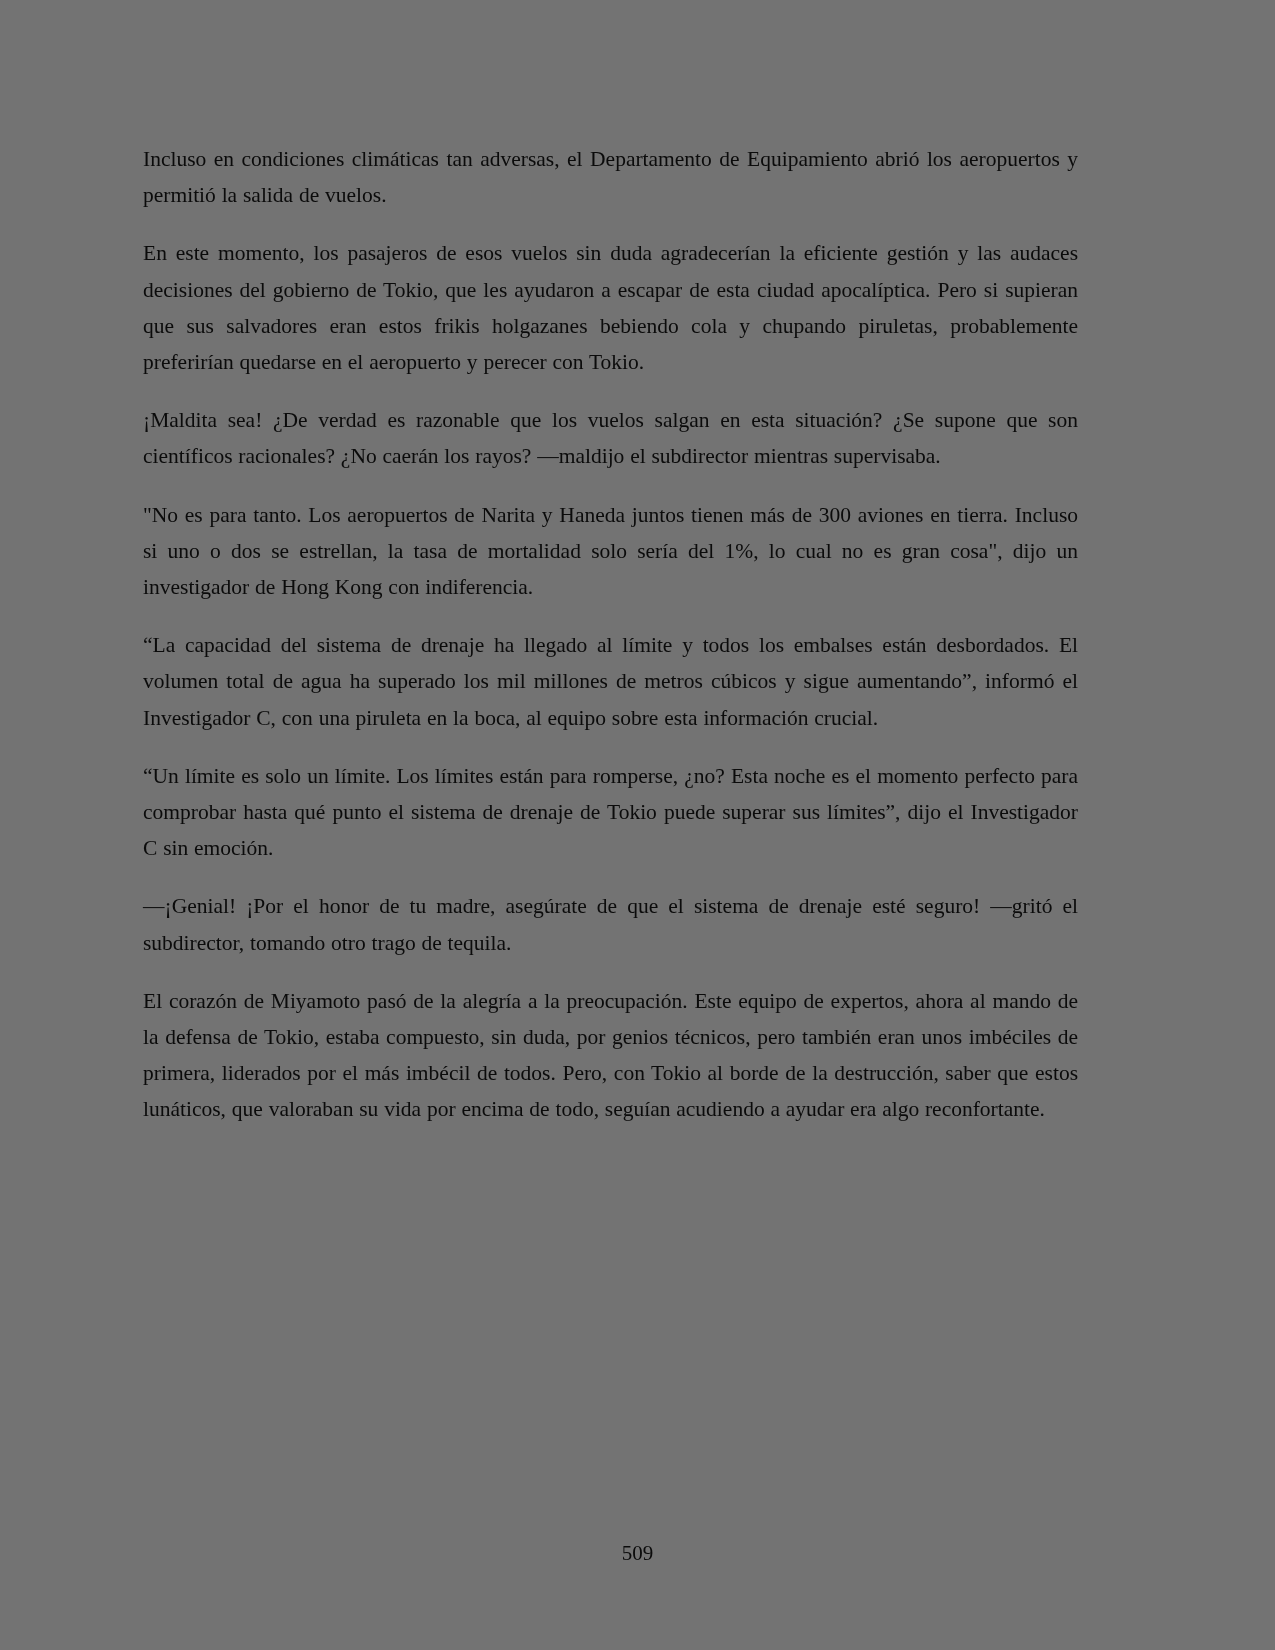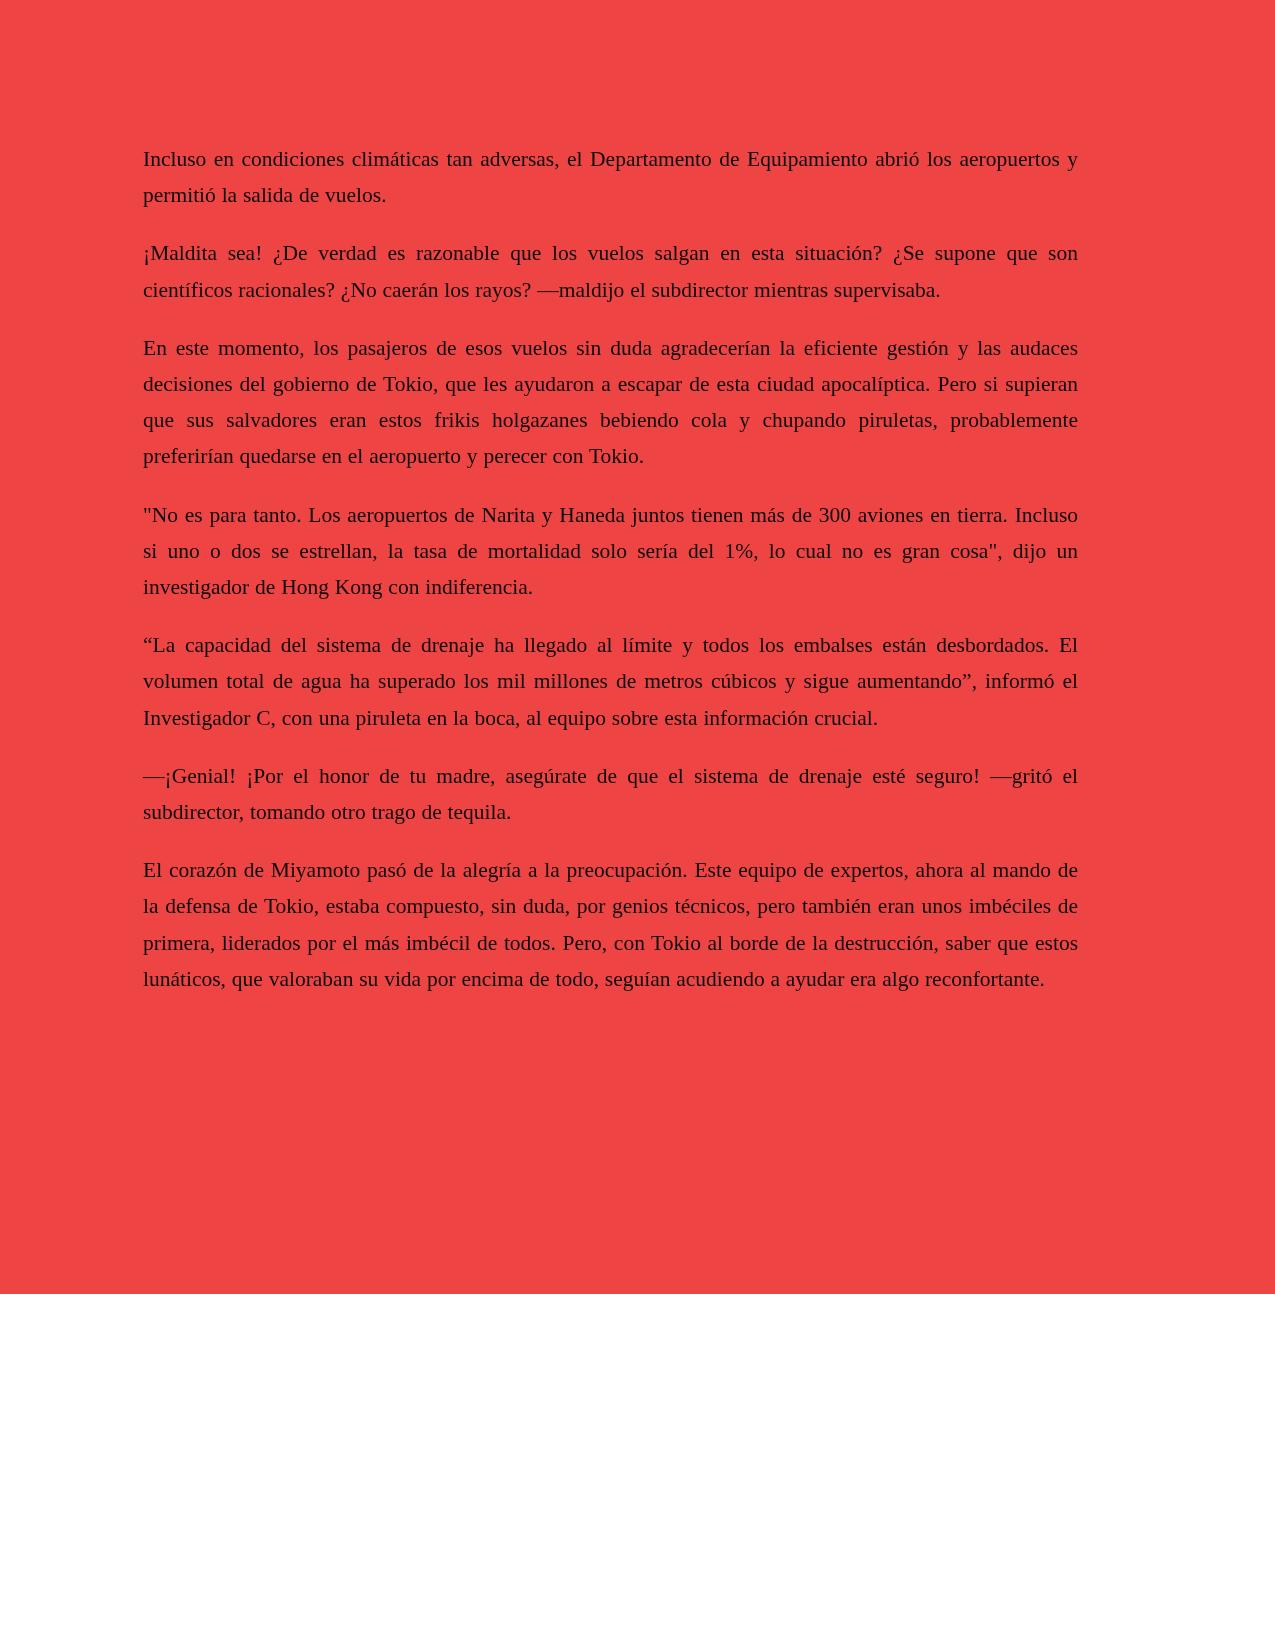--- a/index.html
+++ b/index.html
@@ -4,22 +4,22 @@
 <style>
   html, body {
     margin: 0;
     padding: 0;
     background: #ffffff;
   }
 
   .page {
     position: relative;
     width: 1275px;
-    height: 1294px;
-    background: #ef4444;
+    height: 1650px;
+    background: #737373;
     margin: 0 auto;
     overflow: hidden;
     font-family: "Liberation Serif", "DejaVu Serif", serif;
     color: #000000;
   }
 
   .content {
     position: absolute;
     left: 143px;
     top: 141px;
@@ -53,23 +53,24 @@
     font-family: Liberation Serif, serif;
   }
 </style>
 </head>
 <body>
 
 <div class="page">
 
   <div class="content">
     <p class="para">Incluso en condiciones climáticas tan adversas, el Departamento de Equipamiento abrió los aeropuertos y permitió la salida de vuelos.</p>
+    <p class="para">En este momento, los pasajeros de esos vuelos sin duda agradecerían la eficiente gestión y las audaces decisiones del gobierno de Tokio, que les ayudaron a escapar de esta ciudad apocalíptica. Pero si supieran que sus salvadores eran estos frikis holgazanes bebiendo cola y chupando piruletas, probablemente preferirían quedarse en el aeropuerto y perecer con Tokio.</p>
     <p class="para">¡Maldita sea! ¿De verdad es razonable que los vuelos salgan en esta situación? ¿Se supone que son científicos racionales? ¿No caerán los rayos? —maldijo el subdirector mientras supervisaba.</p>
-    <p class="para">En este momento, los pasajeros de esos vuelos sin duda agradecerían la eficiente gestión y las audaces decisiones del gobierno de Tokio, que les ayudaron a escapar de esta ciudad apocalíptica. Pero si supieran que sus salvadores eran estos frikis holgazanes bebiendo cola y chupando piruletas, probablemente preferirían quedarse en el aeropuerto y perecer con Tokio.</p>
     <p class="para">"No es para tanto. Los aeropuertos de Narita y Haneda juntos tienen más de 300 aviones en tierra. Incluso si uno o dos se estrellan, la tasa de mortalidad solo sería del 1%, lo cual no es gran cosa", dijo un investigador de Hong Kong con indiferencia.</p>
     <p class="para">“La capacidad del sistema de drenaje ha llegado al límite y todos los embalses están desbordados. El volumen total de agua ha superado los mil millones de metros cúbicos y sigue aumentando”, informó el Investigador C, con una piruleta en la boca, al equipo sobre esta información crucial.</p>
+    <p class="para">“Un límite es solo un límite. Los límites están para romperse, ¿no? Esta noche es el momento perfecto para comprobar hasta qué punto el sistema de drenaje de Tokio puede superar sus límites”, dijo el Investigador C sin emoción.</p>
     <p class="para">—¡Genial! ¡Por el honor de tu madre, asegúrate de que el sistema de drenaje esté seguro! —gritó el subdirector, tomando otro trago de tequila.</p>
     <p class="para">El corazón de Miyamoto pasó de la alegría a la preocupación. Este equipo de expertos, ahora al mando de la defensa de Tokio, estaba compuesto, sin duda, por genios técnicos, pero también eran unos imbéciles de primera, liderados por el más imbécil de todos. Pero, con Tokio al borde de la destrucción, saber que estos lunáticos, que valoraban su vida por encima de todo, seguían acudiendo a ayudar era algo reconfortante.</p>
   </div>
 
   <div class="page-number">509</div>
 
 </div>
 
 </body></html>

